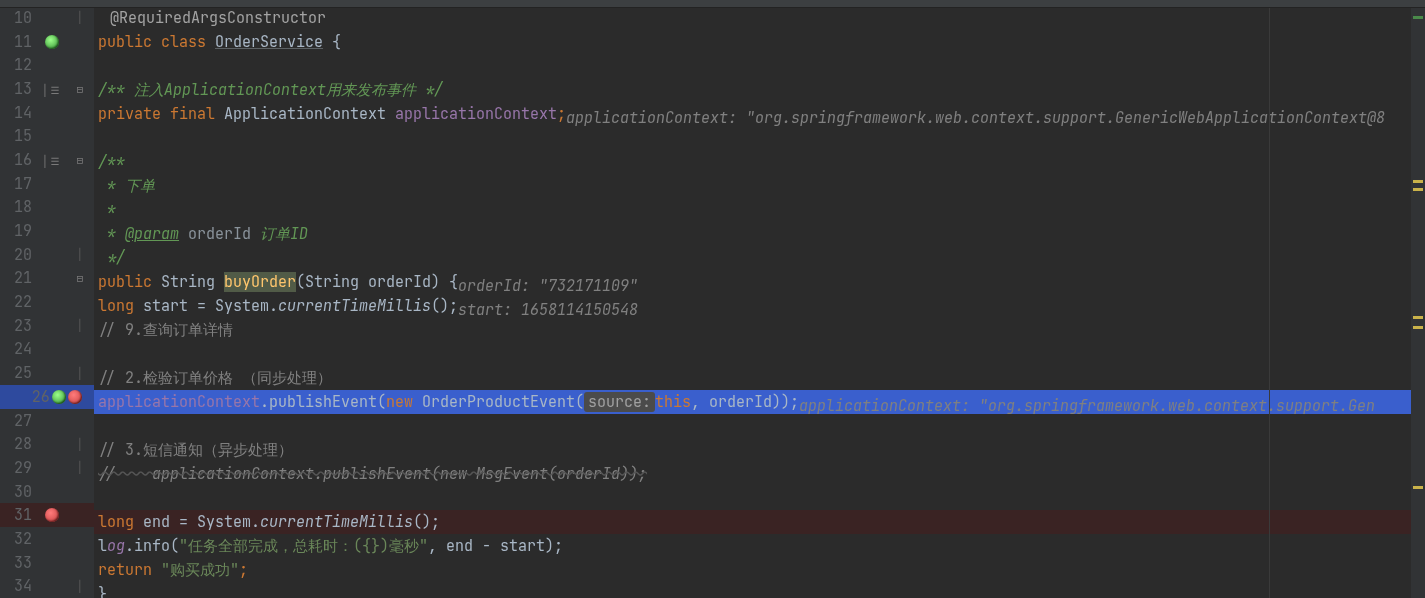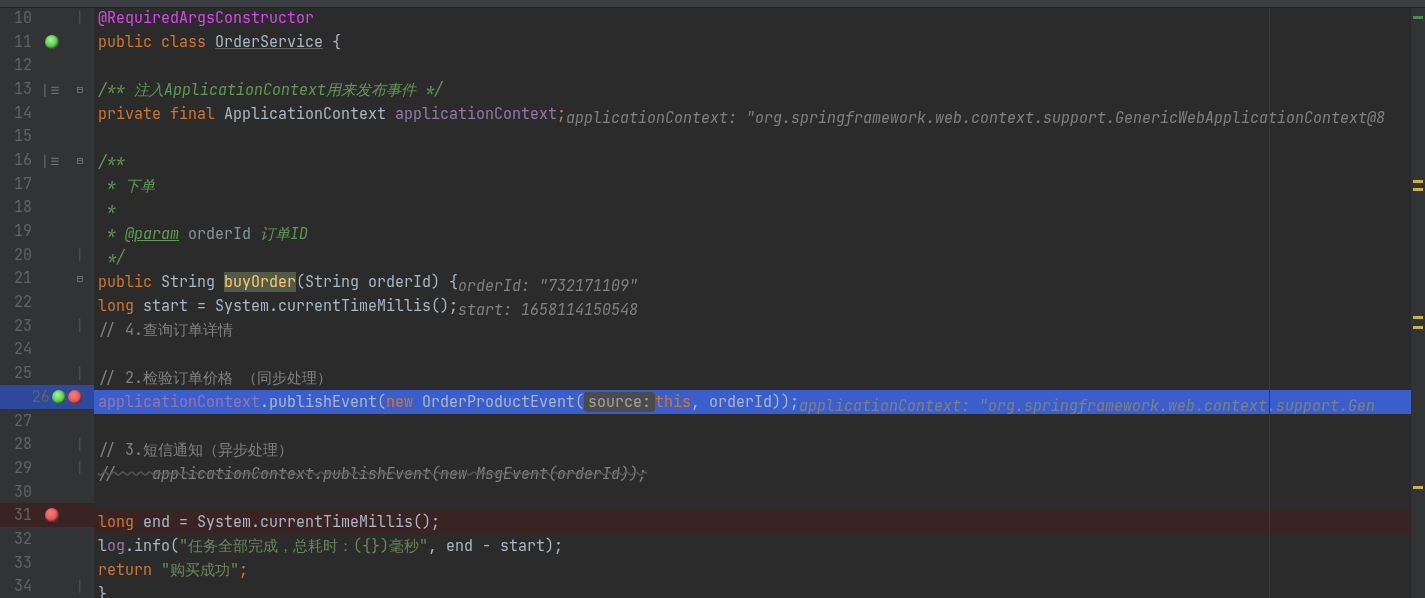--- a/index.html
+++ b/index.html
@@ -60,33 +60,33 @@
   }
   .cl {
     height: 24px;
     display: flex;
     align-items: center;
     white-space: pre;
     padding-left: 4px;
   }
   .hl-line { background: #3a5fcd; }
   .bp-line { background: #3a2323; }
-  .c-annot { color: #d946ef; }
+  .c-annot { color: #a3a3a3; margin-left: 12px; }
   .c-kw { color: #cc7832; }
   .c-class { color: #a9b7c6; text-decoration: underline; text-decoration-color: #5c6164; }
   .c-comment { color: #629755; font-style: italic; }
   .c-doctag { color: #629755; font-style: italic; text-decoration: underline; }
   .c-field { color: #9876aa; }
   .c-str { color: #6a8759; }
   .c-method { color: #ffc66d; }
   .c-strike { color: #808080; text-decoration: line-through wavy #555; font-style: italic; }
   .c-hint { color: #808080; font-style: italic; margin-top: 8px; }
   .c-hintbg { background: #4b4b4b; color: #a0a0a0; font-style: normal; padding: 0 4px; border-radius: 3px; }
   .c-sel { background: #515b47; }
-  .c-static { }
+  .c-static { font-style: italic; }
   .green-circ {
     width: 14px; height: 14px; border-radius: 50%;
     background: radial-gradient(circle at 40% 35%, #9cff8a, #2e8b2e);
     box-shadow: inset -1px -1px 2px #1a4a1a;
   }
   .red-circ {
     width: 14px; height: 14px; border-radius: 50%;
     background: radial-gradient(circle at 40% 35%, #ff7b7b, #c43e3e);
     box-shadow: inset -1px -1px 2px #5a1a1a;
   }
@@ -281,21 +281,21 @@
     <div class="cl">    <span class="c-comment">/**</span></div>
     <div class="cl">    <span class="c-comment"> * 下单</span></div>
     <div class="cl">    <span class="c-comment"> *</span></div>
     <div class="cl">    <span class="c-comment"> * </span><span class="c-doctag">@param</span><span class="c-comment"> </span><span class="c-comment" style="font-style:normal;color:#8a939b">orderId</span><span class="c-comment"> 订单ID</span></div>
     <div class="cl">    <span class="c-comment"> */</span></div>
 
     <div class="cl">    <span class="c-kw">public </span><span>String </span><span class="c-method c-sel">buyOrder</span><span>(String orderId) {</span>   <span class="c-hint">orderId: "732171109"</span></div>
 
     <div class="cl">        <span class="c-kw">long </span><span>start = System.</span><span class="c-static">currentTimeMillis</span><span>();</span>   <span class="c-hint">start: 1658114150548</span></div>
 
-    <div class="cl">        <span class="c-comment" style="font-style:normal;color:#808080">// 4.查询订单详情</span></div>
+    <div class="cl">        <span class="c-comment" style="font-style:normal;color:#808080">// 9.查询订单详情</span></div>
     <div class="cl"></div>
     <div class="cl">        <span class="c-comment" style="font-style:normal;color:#808080">// 2.检验订单价格 （同步处理）</span></div>
 
     <div class="cl hl-line">        <span class="c-field">applicationContext</span><span>.publishEvent(</span><span class="c-kw">new </span><span>OrderProductEvent(</span> <span class="c-hintbg">source:</span> <span class="c-kw">this</span><span>, orderId));</span>   <span class="c-hint">applicationContext: "org.springframework.web.context.support.Gen</span></div>
 
     <div class="cl"></div>
     <div class="cl">        <span class="c-comment" style="font-style:normal;color:#808080">// 3.短信通知（异步处理）</span></div>
     <div class="cl"><span class="c-strike">//    applicationContext.publishEvent(new MsgEvent(orderId));</span></div>
     <div class="cl"></div>
 

